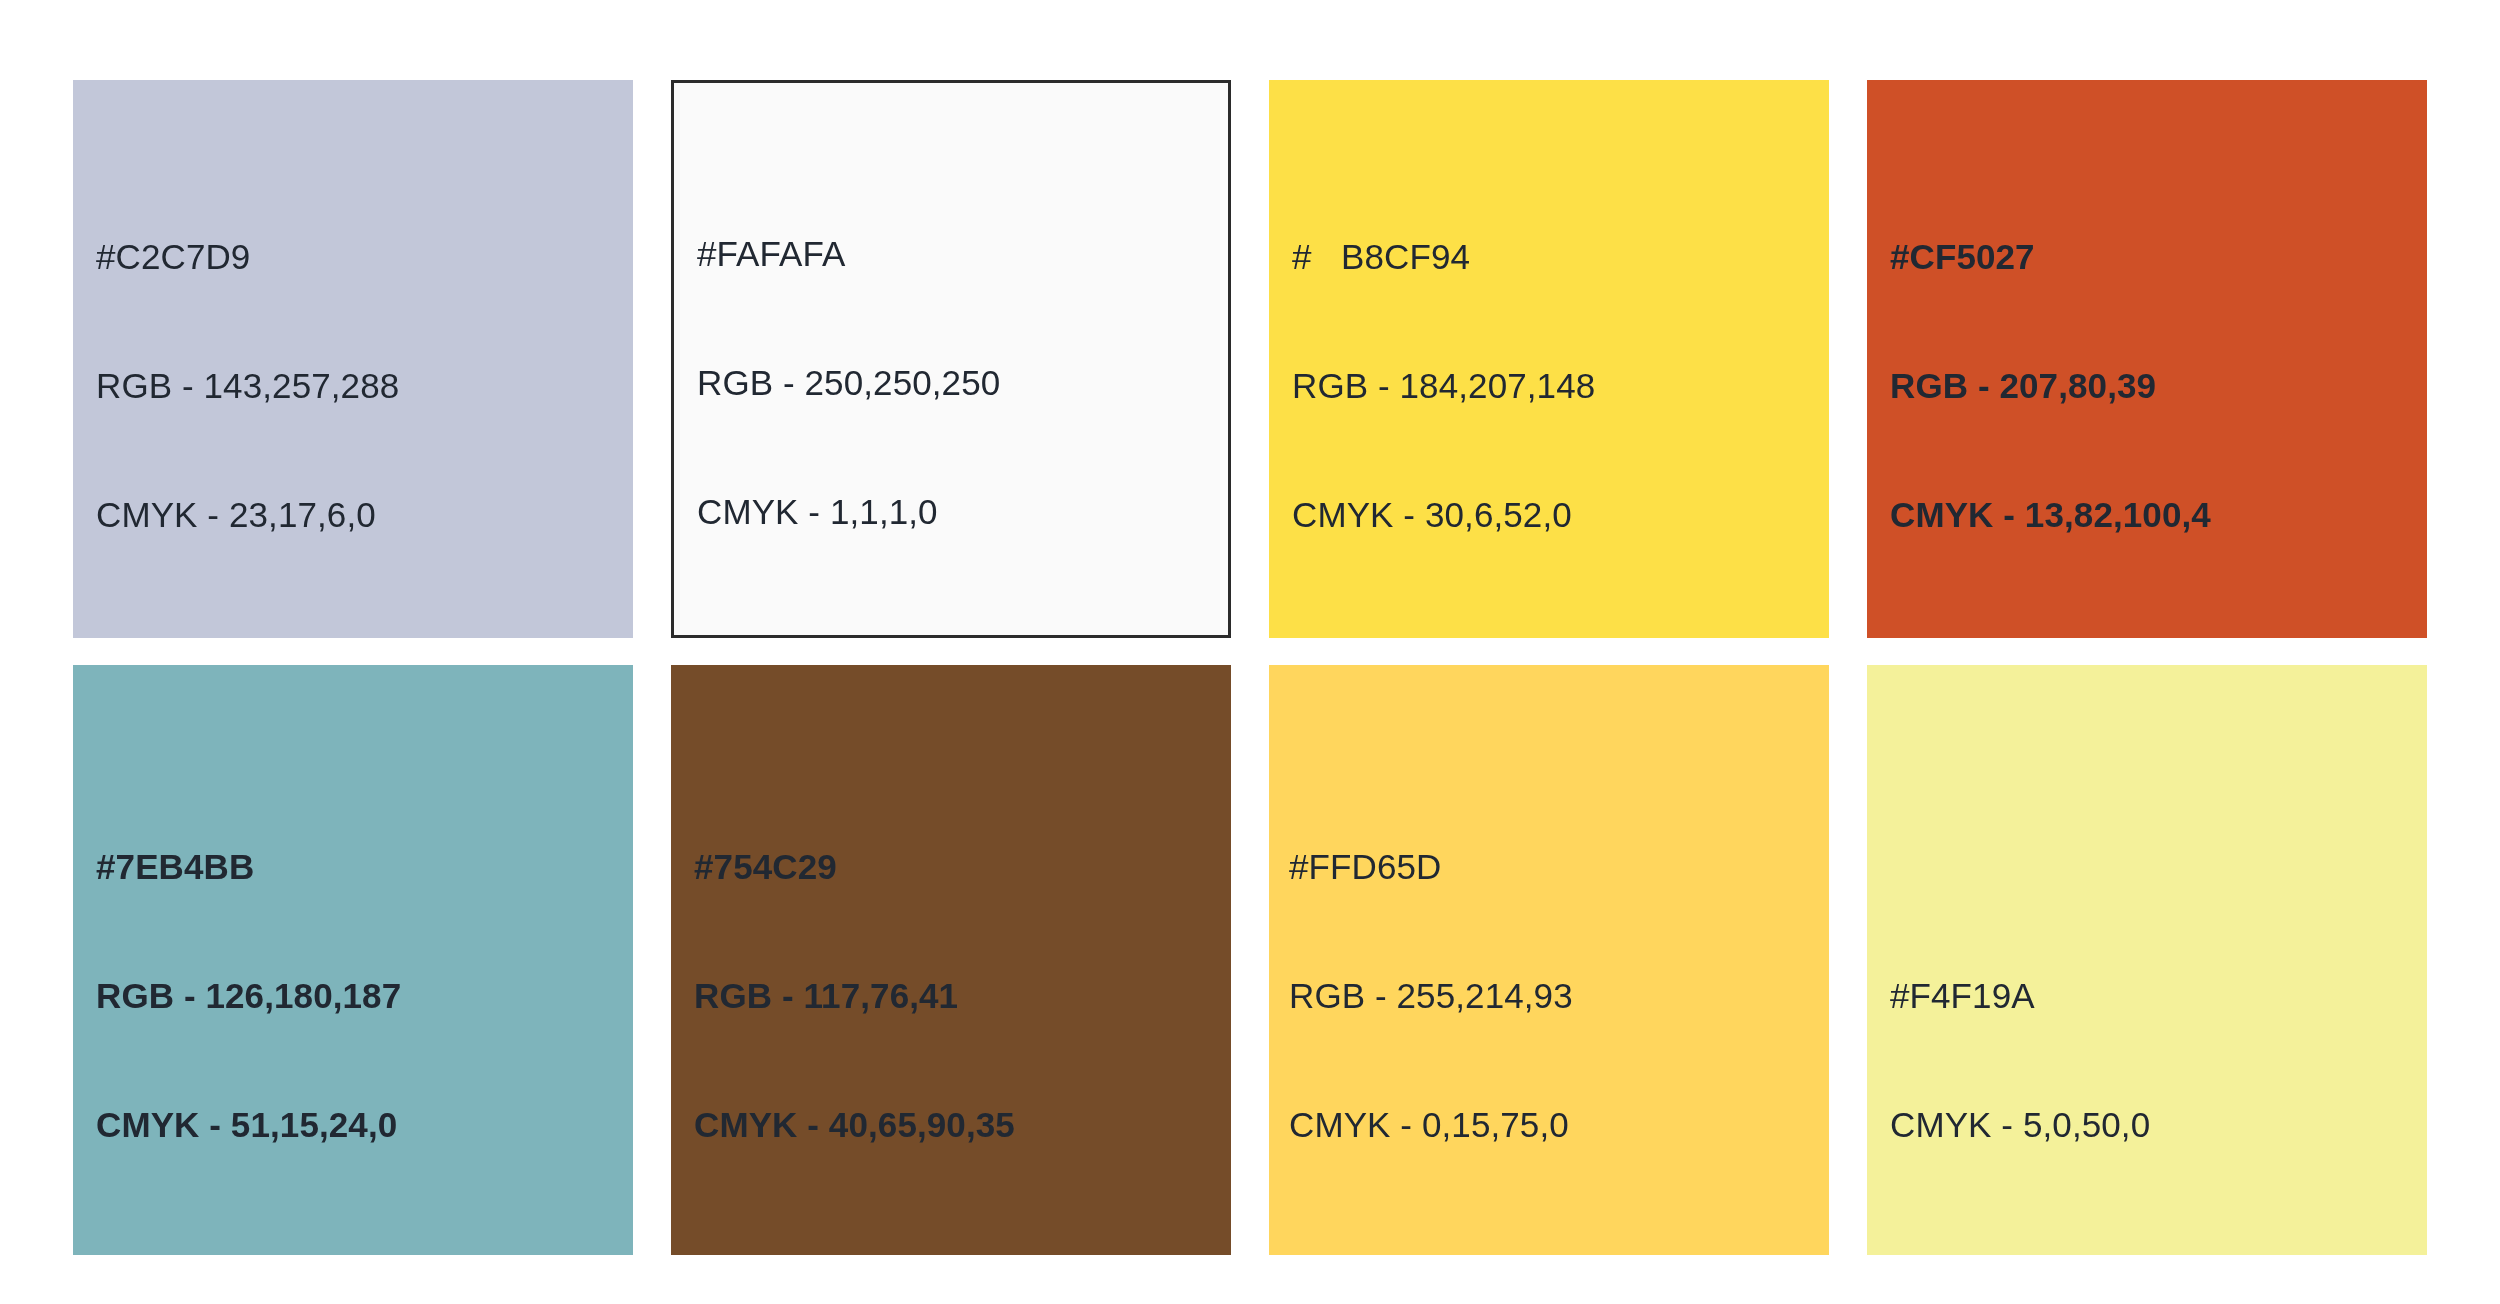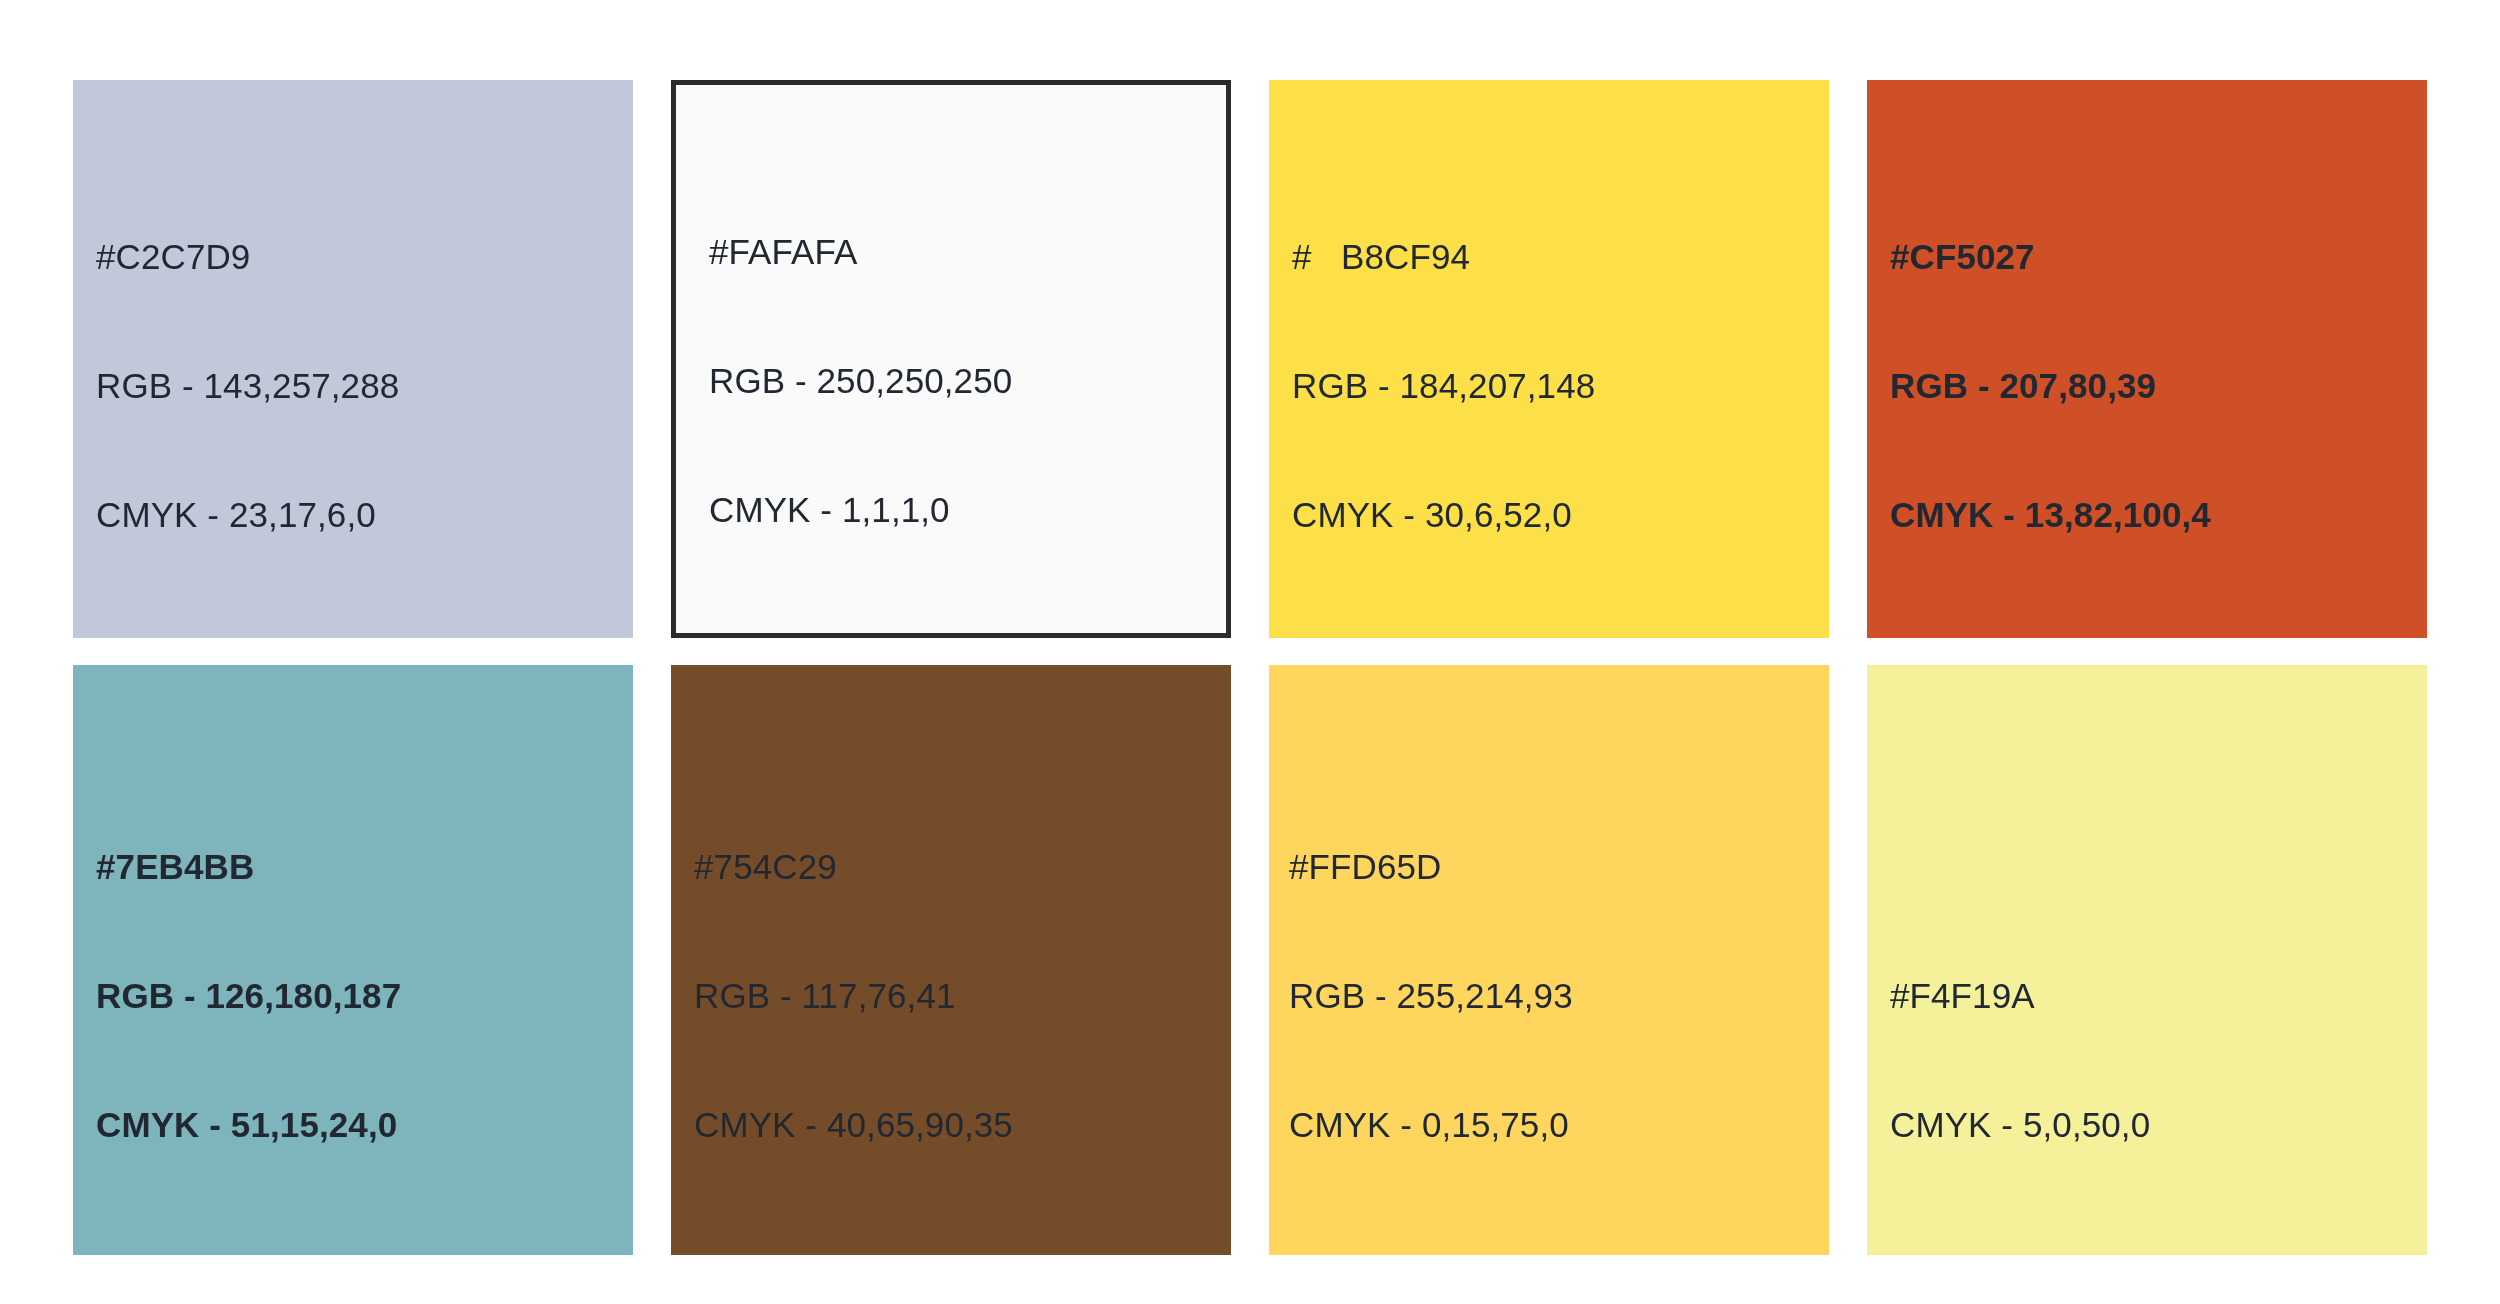--- a/index.html
+++ b/index.html
@@ -39,22 +39,21 @@
     position: relative;
     box-sizing: border-box;
     display: flex;
     flex-direction: column;
     justify-content: flex-end;
     overflow: hidden;
   }
 
   
   .swatch.bordered {
-    border: 5px solid #a21caf;
-    padding-left: 10px;
+    border: 3px solid #a21caf;
   }
 
   .swatch-caption {
     padding-left: 23px;
     padding-bottom: 16px;
     color: #212832;
     font-size: 35px;
     line-height: 43px;
     letter-spacing: 0.1px;
     white-space: pre;
@@ -109,21 +108,21 @@
     </div>
 
     <div class="swatch row-bottom" style="background: rgb(126, 180, 187);">
       <div class="swatch-caption" style="color: rgb(33, 40, 50); font-weight: bold;">
         <span class="caption-line">#7EB4BB</span>
         <span class="caption-line">RGB - 126,180,187</span>
         <span class="caption-line">CMYK - 51,15,24,0</span>
       </div>
     </div>
 
-    <div class="swatch row-bottom" style="background: rgb(117, 76, 41);">
+    <div class="swatch row-bottom" style="background: rgb(117, 76, 41); font-weight: bold;">
       <div class="swatch-caption" style="color: rgb(33, 40, 50);">
         <span class="caption-line">#754C29</span>
         <span class="caption-line">RGB - 117,76,41</span>
         <span class="caption-line">CMYK - 40,65,90,35</span>
       </div>
     </div>
 
     <div class="swatch row-bottom" style="background: rgb(255, 214, 93);">
       <div class="swatch-caption" style="color: rgb(33, 40, 50); padding-left: 20px;">
         <span class="caption-line">#FFD65D</span>

